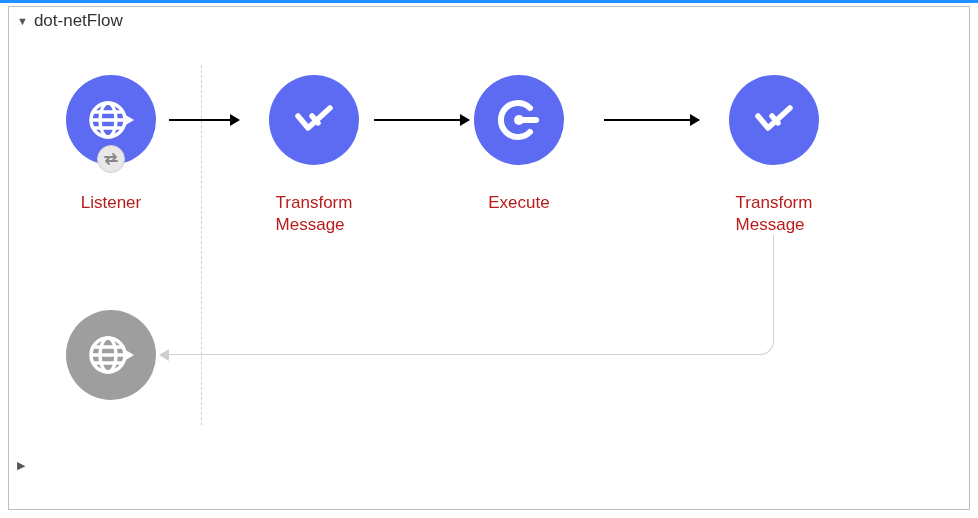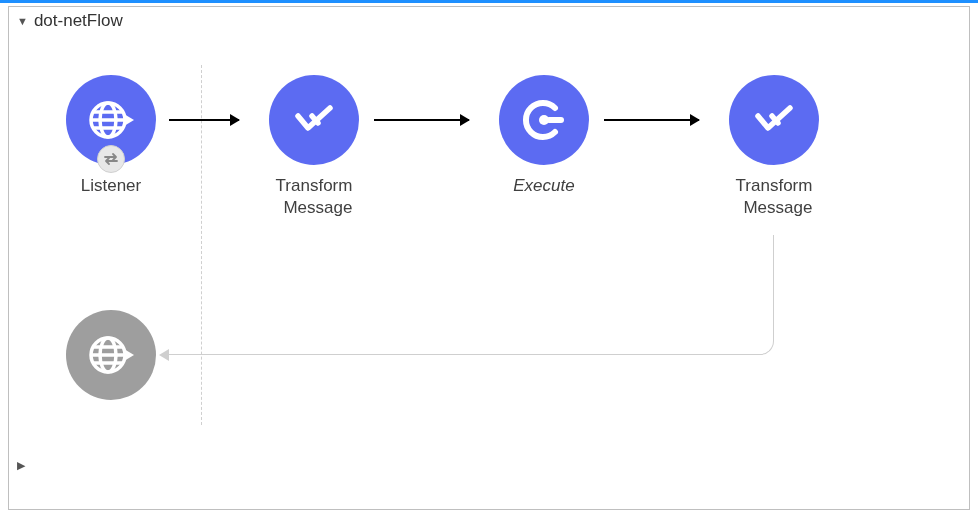--- a/index.html
+++ b/index.html
@@ -60,24 +60,24 @@
     display: flex;
     align-items: center;
     justify-content: center;
     color: #fff;
     position: relative;
   }
   .node .circle.gray {
     background: #9e9e9e;
   }
   .node .label {
-    margin-top: 10px;
+    margin-top: 27px;
     font-size: 17px;
-    color: #404040;
-    text-align: right;
+    color: #b91c1c;
+    text-align: left;
     line-height: 1.3;
     white-space: pre-line;
   }
   .badge {
     position: absolute;
     bottom: -8px;
     left: 50%;
     transform: translateX(-50%);
     width: 28px; height: 28px;
     border-radius: 50%;
@@ -160,21 +160,21 @@
           <path d="M10 22 L20 34 L42 14" fill="none" stroke="#fff" stroke-width="5.5" stroke-linecap="round" stroke-linejoin="round"></path>
           <path d="M24 22 L30 29" fill="none" stroke="#fff" stroke-width="5.5" stroke-linecap="round"></path>
         </svg>
       </div>
       <div class="label">Transform
 Message</div>
     </div>
 
     <div class="arrow" style="left:365px; top:84px; width:95px;"></div>
 
-    <div class="node" style="left:475px; top:40px;font-style:italic;">
+    <div class="node" style="left:450px; top:40px;">
       <div class="circle">
         <svg width="50" height="50" viewBox="0 0 50 50">
           <path d="M36 13 A17 17 0 1 0 36 37" fill="none" stroke="#fff" stroke-width="6" stroke-linecap="round"></path>
           <circle cx="25" cy="25" r="5" fill="#fff"></circle>
           <line x1="30" y1="25" x2="42" y2="25" stroke="#fff" stroke-width="6" stroke-linecap="round"></line>
         </svg>
       </div>
       <div class="label">Execute</div>
     </div>
 

